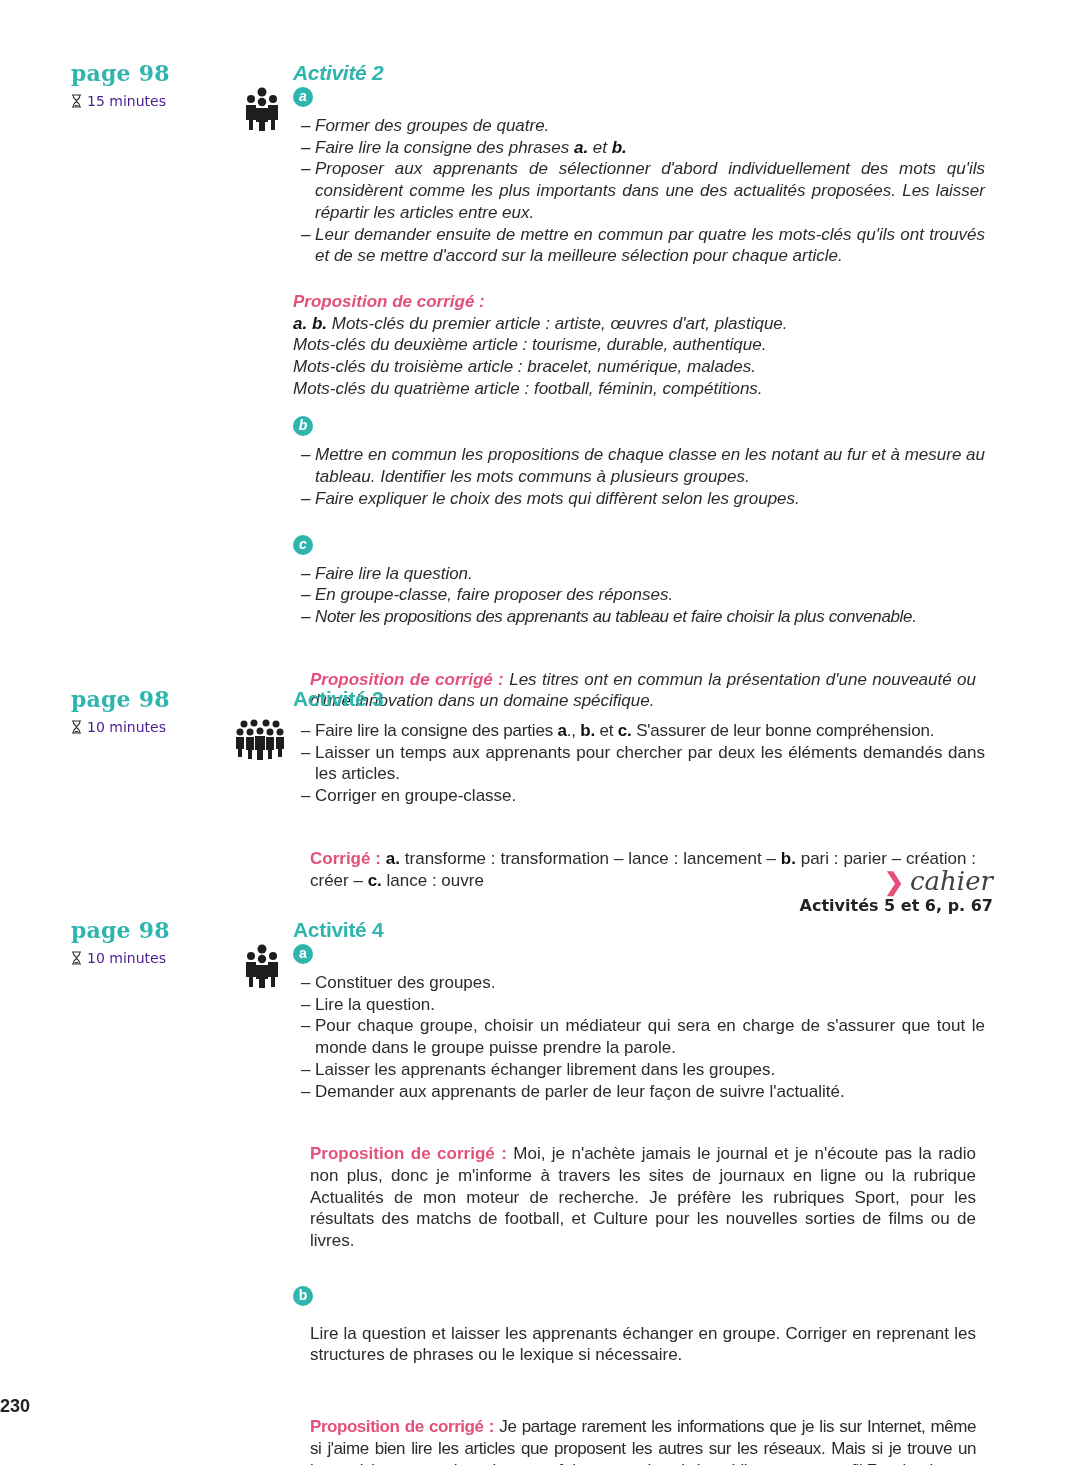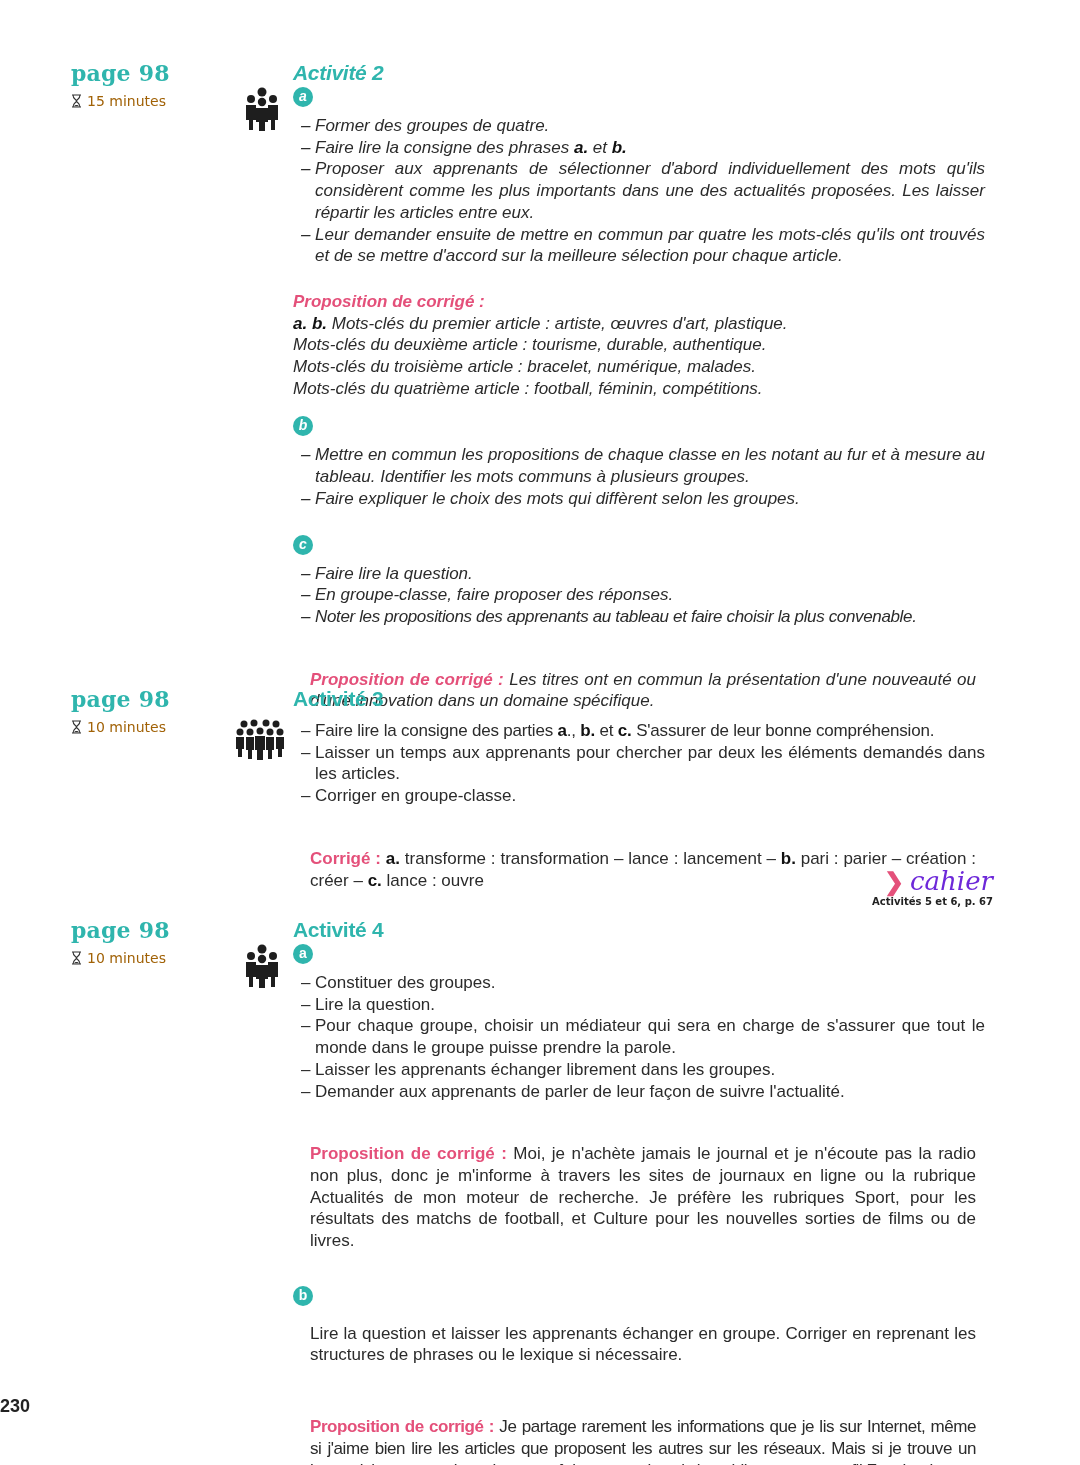--- a/index.html
+++ b/index.html
@@ -1,37 +1,37 @@
 <!DOCTYPE html>
 <html><head>
 <meta charset="utf-8">
 <style>
   html, body { margin:0; padding:0; background:#ffffff; }
   body { width:1080px; height:1465px; position:relative; overflow:hidden;
          font-family:"Liberation Sans", sans-serif; color:#2b2b2b; }
   .section { position:absolute; left:0; width:1080px; }
   .left { position:absolute; left:71px; top:0; width:160px; }
   .page-ref { font-family:"DejaVu Serif", serif; font-weight:bold; font-size:22px; color:#2fb5ad; letter-spacing:0.2px; line-height:26px; }
-  .duration { margin-top:6px; font-family:"DejaVu Sans", sans-serif; font-size:14px; color:#a16207; line-height:18px; display:flex; align-items:center; gap:5px; }
+  .duration { margin-top:6px; font-family:"DejaVu Sans", sans-serif; font-size:14px; color:#4c1d95; line-height:18px; display:flex; align-items:center; gap:5px; }
   .hourglass { width:11px; height:14px; display:inline-block; }
   .group-icon { position:absolute; left:244px; }
   .content { position:absolute; left:293px; width:700px; font-size:17px; line-height:21.7px; }
   .act-title { font-family:"Liberation Sans", sans-serif; font-weight:bold; font-size:21px; color:#2fb5ad; line-height:26px; letter-spacing:-0.3px; }
   .badge { width:20px; height:20px; border-radius:50%; background:#2fb5ad; color:#fff; font-weight:bold; font-size:14px; line-height:19px; text-align:center; margin:1px 0 1px 0; }
   .list { margin:8px; padding:0; list-style:none; }
   .list li { position:relative; padding-left:14px; text-align:justify; }
   .list li::before { content:"–"; position:absolute; left:0; top:0; }
   .para { margin:17px; text-align:justify; }
   .gap { height:16px; }
   .corr { color:#e4507a; font-weight:bold; }
   b { font-weight:bold; color:#111; }
   .cahier { position:absolute; right:87px; text-align:right; }
-  .cahier-word { font-family:"DejaVu Serif", serif; font-style:italic; font-size:26px; color:#6d28d9; line-height:30px; }
+  .cahier-word { font-family:"DejaVu Serif", serif; font-style:italic; font-size:26px; color:#404040; line-height:30px; }
   .cahier-arrow { color:#e4507a; font-weight:bold; font-size:24px; margin-right:6px; }
-  .cahier-ref { font-family:"DejaVu Sans", sans-serif; font-size:10px; font-weight:bold; color:#222; }
+  .cahier-ref { font-family:"DejaVu Sans", sans-serif; font-size:16px; font-weight:bold; color:#222; }
   .page-num { position:absolute; top:1396px; left:0; width:1080px; font-weight:bold; font-size:18px; color:#222; }
 </style>
 </head>
 <body>
 
 <div class="section" style="top:60px;">
   <div class="left">
     <div class="page-ref">page 98</div>
     <div class="duration">
       <svg class="hourglass" viewBox="0 0 11 14">

